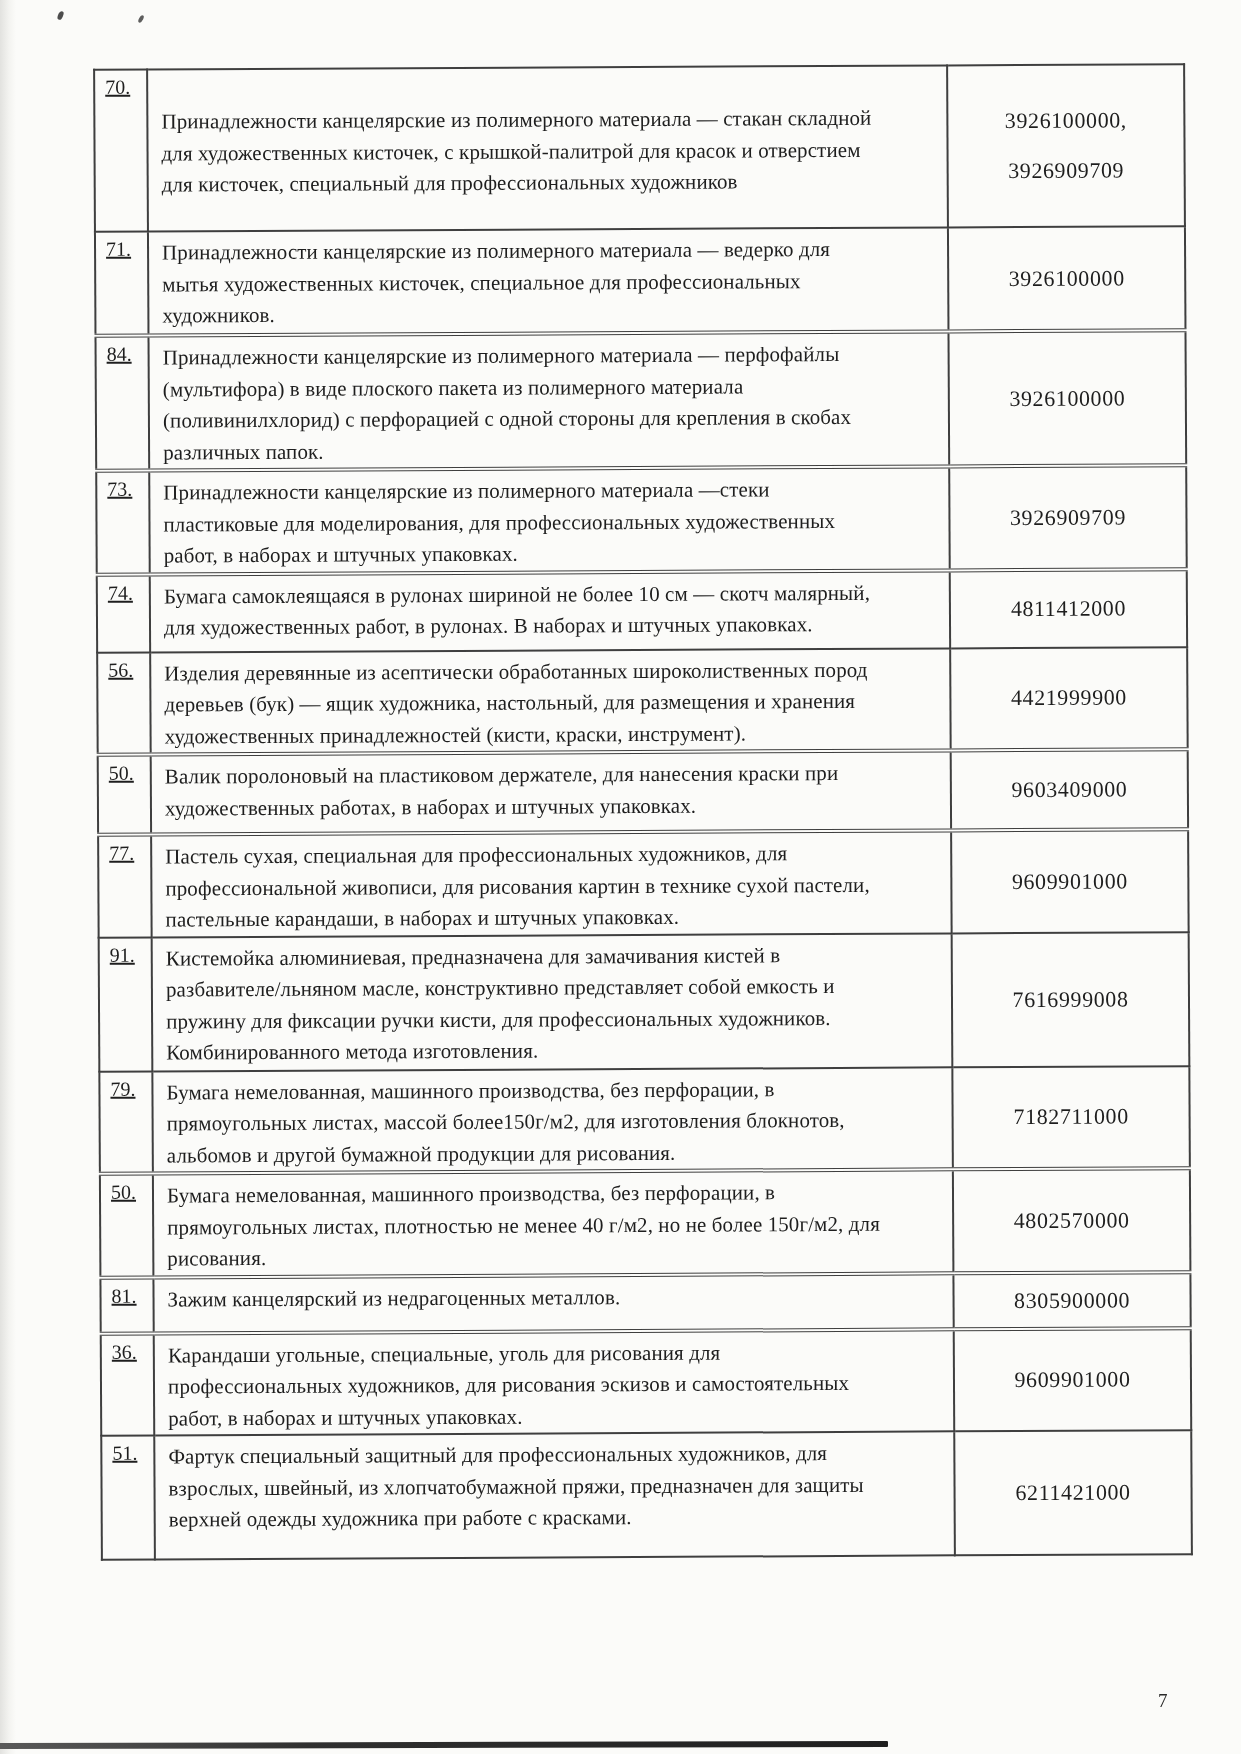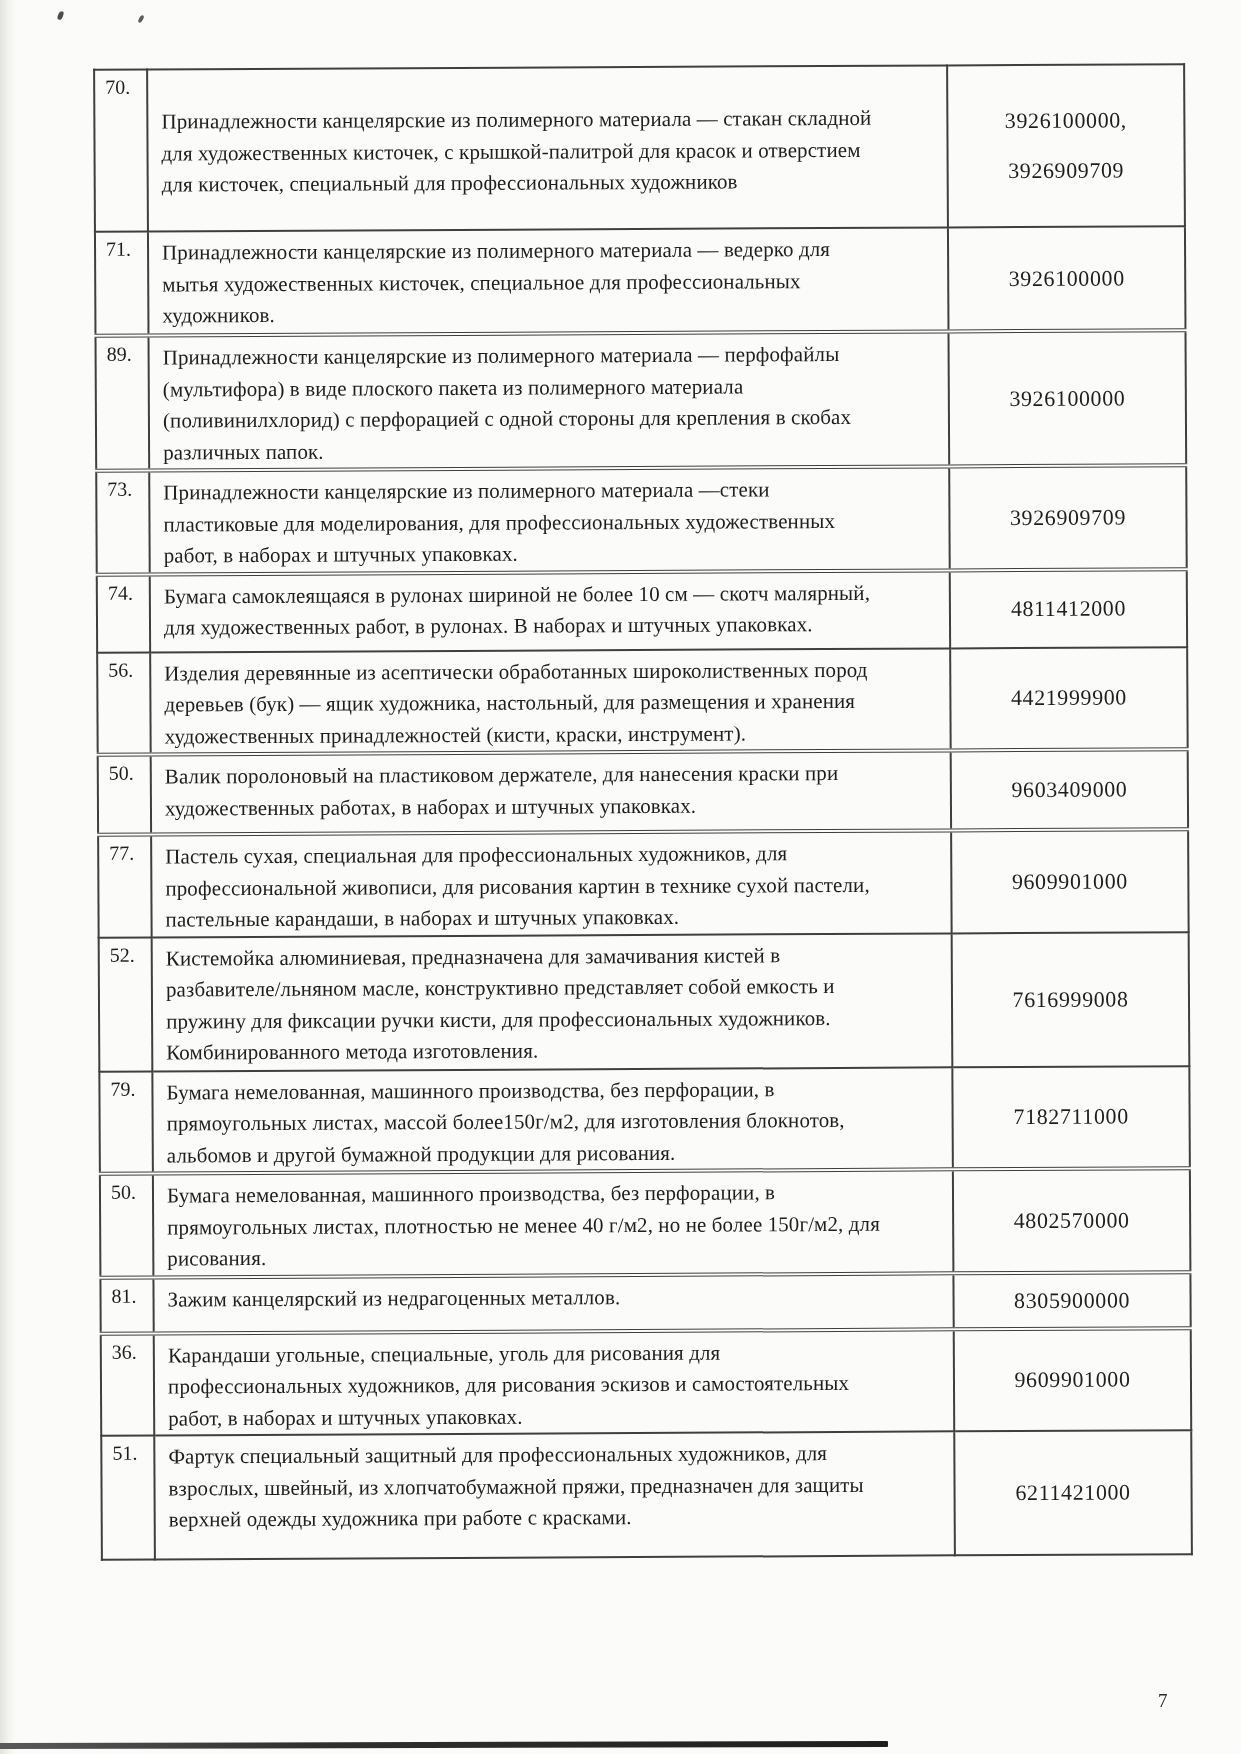--- a/index.html
+++ b/index.html
@@ -41,20 +41,21 @@
   table.doc td{
     border:2px solid #3f3f3f;
     box-sizing:border-box;
     overflow:hidden;
   }
   tr.bd td{border-top:4px double #3f3f3f;}
   td.num{
     vertical-align:top;
     padding:5px 0 0 10px;
     font-size:20px;
+    text-decoration:underline;
   }
   td.desc{
     vertical-align:top;
     padding:5px 6px 0 13px;
     font-size:21px;
     line-height:31.5px;
     white-space:pre-line;
     letter-spacing:0.1px;
   }
   td.desc.pt{padding-top:36px;}
@@ -118,21 +119,21 @@
 3926909709</td>
       </tr>
       <tr class="r1">
         <td class="num">71.</td>
         <td class="desc">Принадлежности канцелярские из полимерного материала — ведерко для
 мытья художественных кисточек, специальное для профессиональных
 художников.</td>
         <td class="code">3926100000</td>
       </tr>
       <tr class="r2 bd">
-        <td class="num">89.</td>
+        <td class="num">84.</td>
         <td class="desc">Принадлежности канцелярские из полимерного материала — перфофайлы
 (мультифора) в виде плоского пакета из полимерного материала
 (поливинилхлорид) с перфорацией с одной стороны для крепления в скобах
 различных папок.</td>
         <td class="code">3926100000</td>
       </tr>
       <tr class="r3 bd">
         <td class="num">73.</td>
         <td class="desc">Принадлежности канцелярские из полимерного материала —стеки
 пластиковые для моделирования, для профессиональных художественных
@@ -159,21 +160,21 @@
         <td class="code">9603409000</td>
       </tr>
       <tr class="r7 bd">
         <td class="num">77.</td>
         <td class="desc">Пастель сухая, специальная для профессиональных художников, для
 профессиональной живописи, для рисования картин в технике сухой пастели,
 пастельные карандаши, в наборах и штучных упаковках.</td>
         <td class="code">9609901000</td>
       </tr>
       <tr class="r8">
-        <td class="num">52.</td>
+        <td class="num">91.</td>
         <td class="desc">Кистемойка алюминиевая, предназначена для замачивания кистей в
 разбавителе/льняном масле, конструктивно представляет собой емкость и
 пружину для фиксации ручки кисти, для профессиональных художников.
 Комбинированного метода изготовления.</td>
         <td class="code">7616999008</td>
       </tr>
       <tr class="r9">
         <td class="num">79.</td>
         <td class="desc">Бумага немелованная, машинного производства, без перфорации, в
 прямоугольных листах, массой более150г/м2, для изготовления блокнотов,

